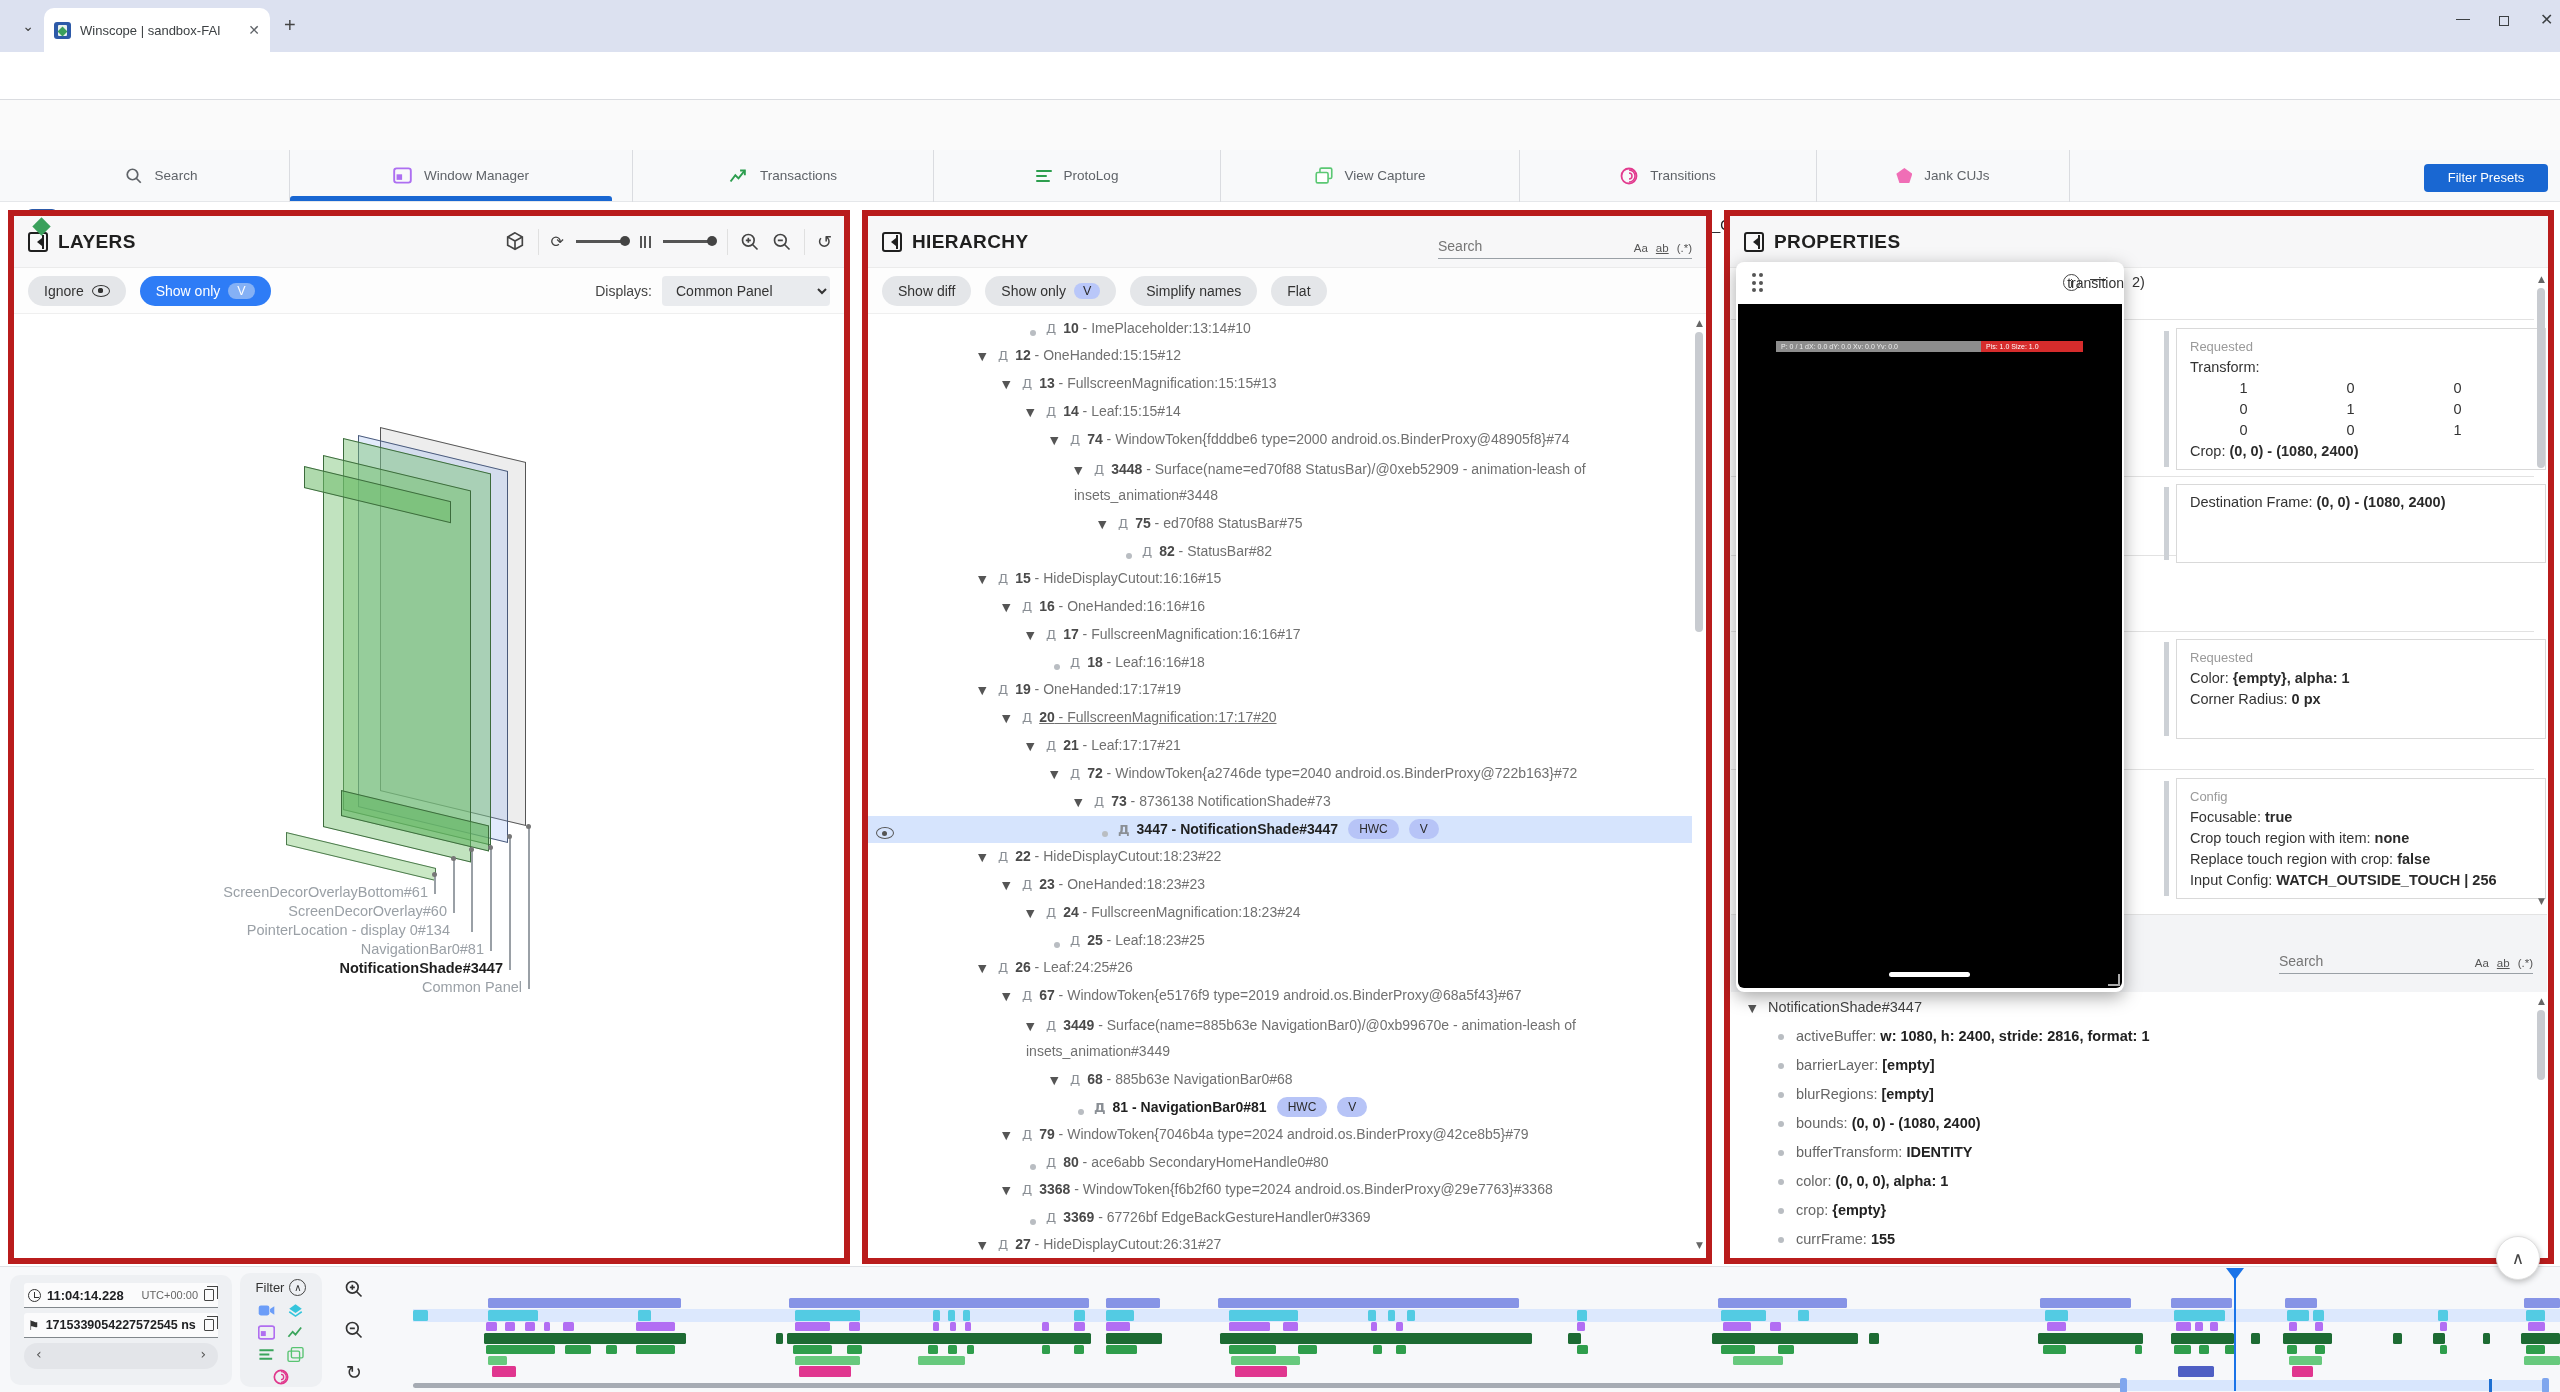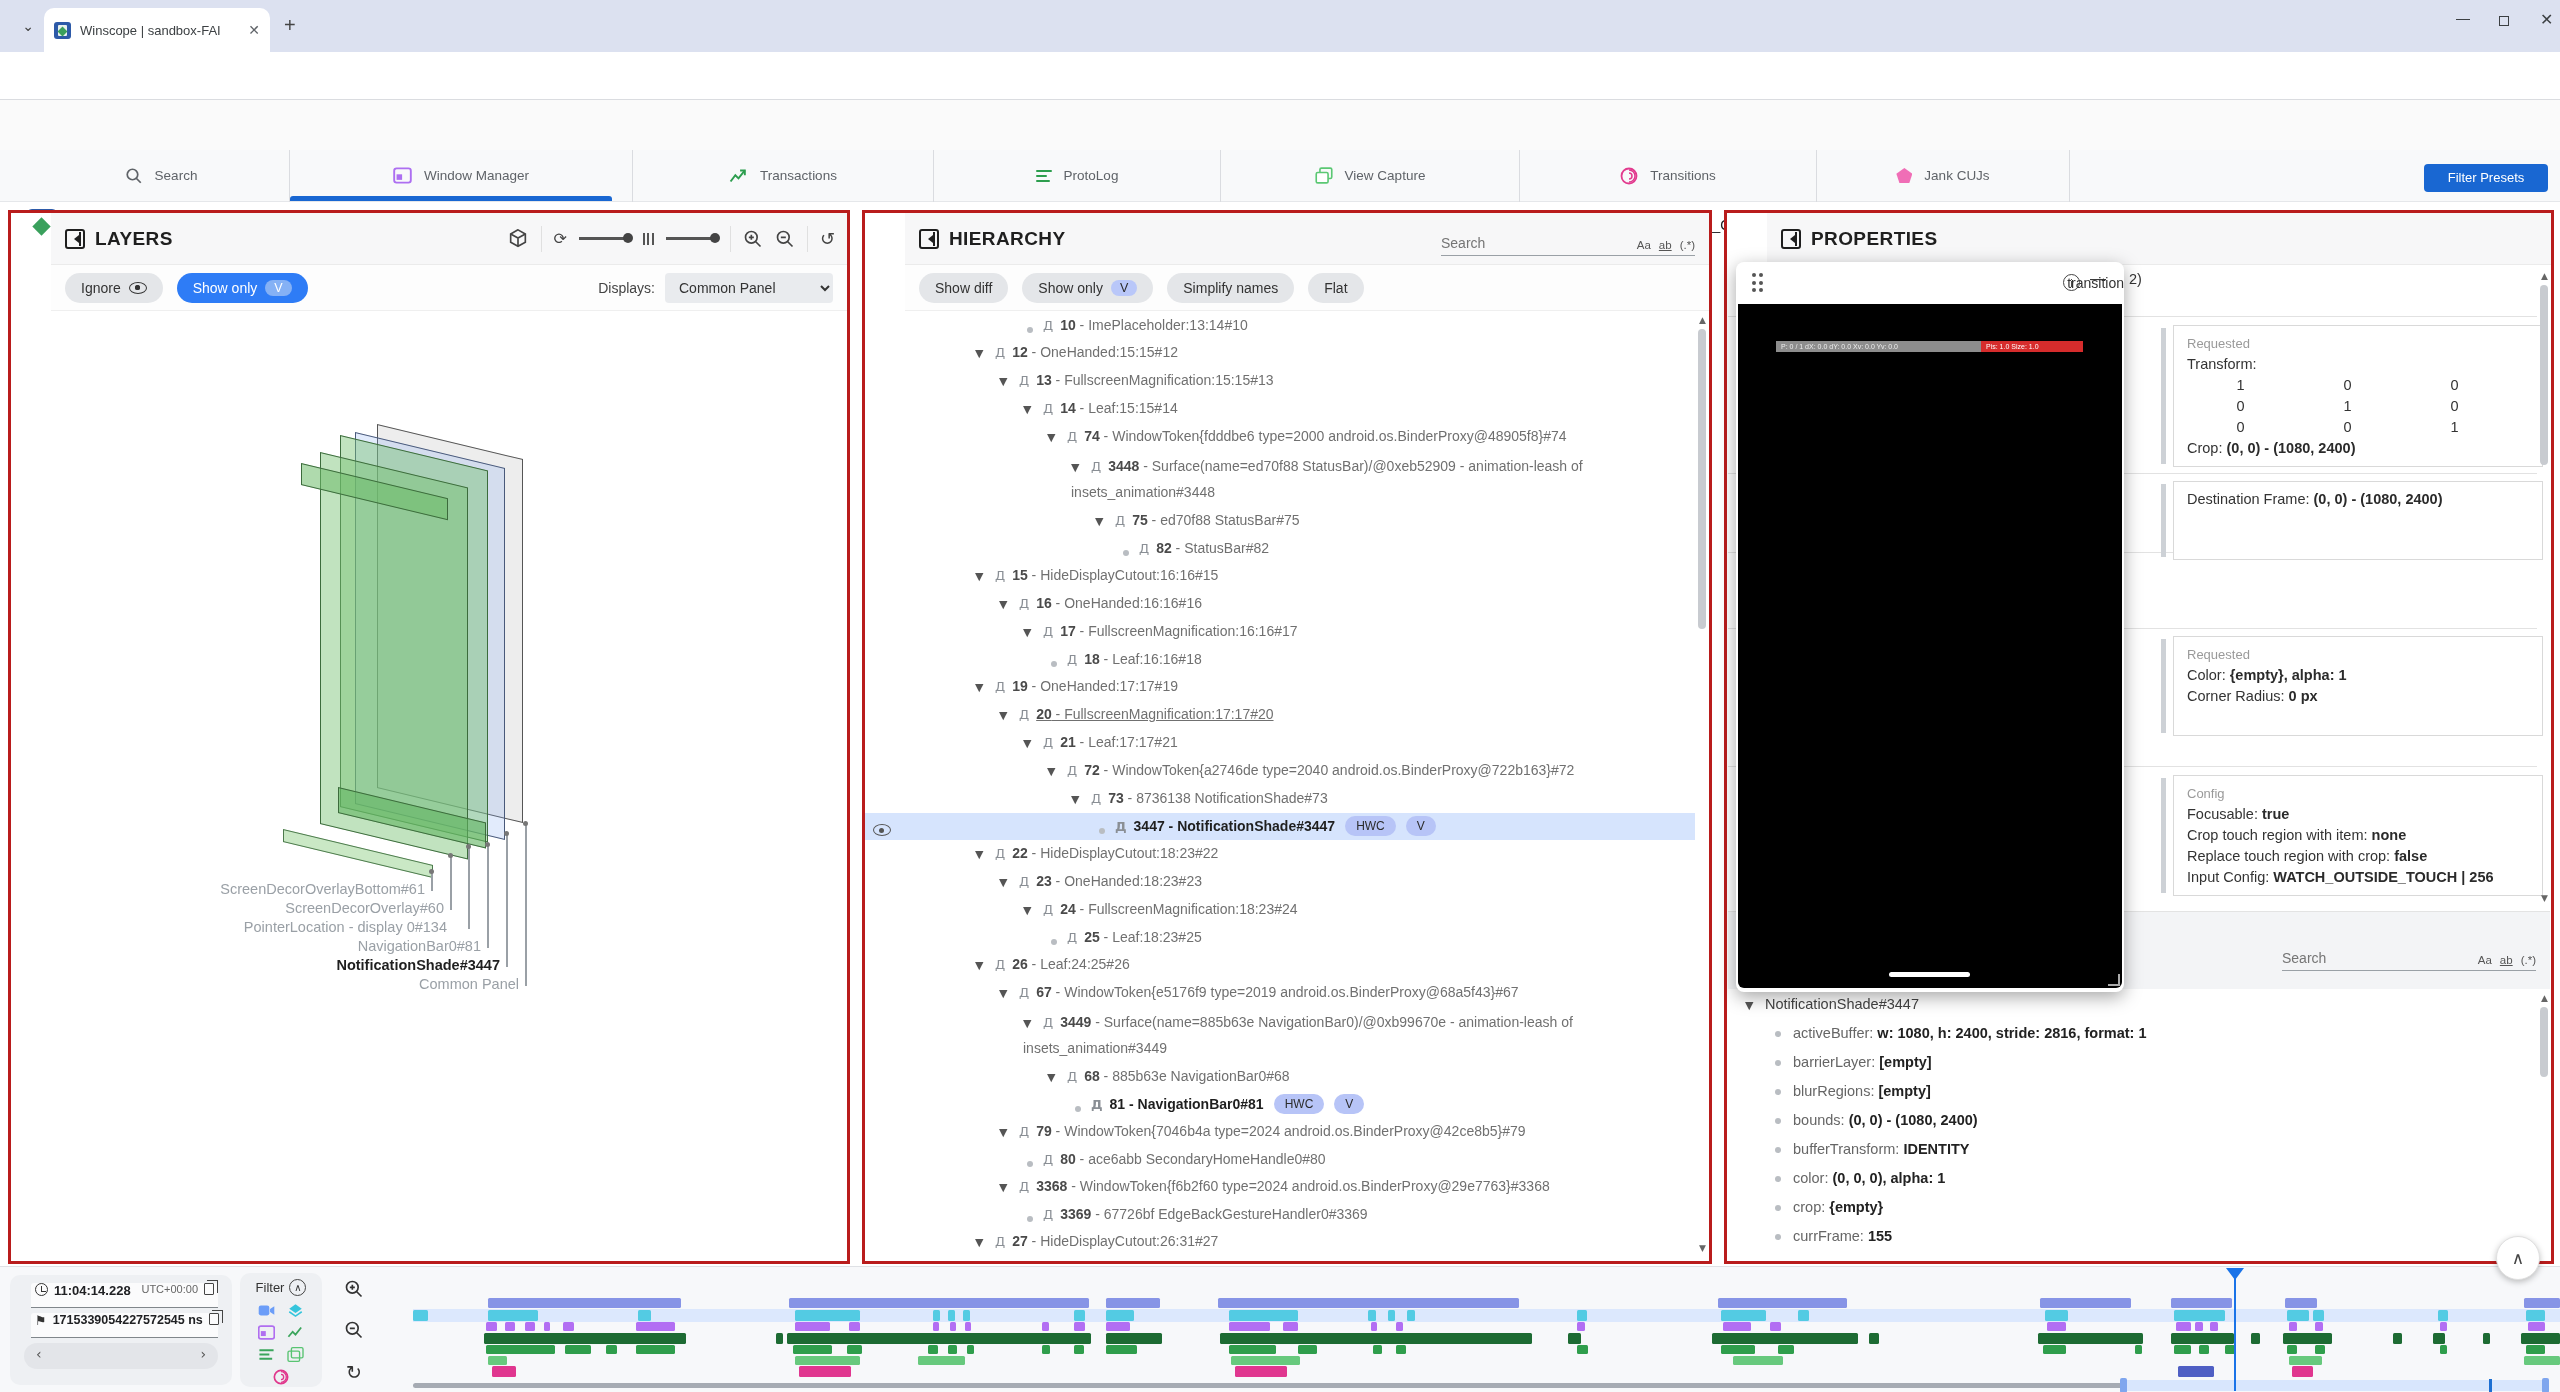--- a/index.html
+++ b/index.html
@@ -52,21 +52,21 @@
   .nav-tab:first-child { border-left:1px solid transparent; }
   .nav-label { font-size:13.5px; color:#5f6368; }
   .nav-tab.active .nav-label { color:#202124; font-weight:600; }
   #nav-underline { position:absolute; left:290px; top:196px; width:322px; height:5px; background:#1967d2; border-radius:3px 3px 0 0; }
   .ic-list { display:inline-block; width:16px; position:relative; height:12px; }
   .ic-list i { position:absolute; left:0; height:2.5px; background:#2d9e4e; border-radius:1px; }
   .ic-pent { width:16px; height:15px; background:#f06eb6; clip-path:polygon(50% 0,100% 38%,81% 100%,19% 100%,0 38%); }
   #filter-presets { position:absolute; left:2424px; top:164px; width:124px; height:28px; background:#1967d2; color:#fff; font-size:13px; border-radius:4px; text-align:center; line-height:28px; }
 
   
-  .panel { position:absolute; top:210px; height:1054px; background:#fff; border:3px solid #b91c1c;padding-left:40px; }
+  .panel { position:absolute; top:210px; height:1054px; background:#fff; border:6px solid #b91c1c; }
   #layers-panel { left:8px; width:842px; }
   #hier-panel { left:862px; width:850px; }
   #props-panel { left:1724px; width:830px; }
   .phead { height:52px; background:#f7f7f8; border-bottom:1px solid #ebebeb; display:flex; align-items:center; padding:0 14px; position:relative; }
   .ptitle { font-size:19px; font-weight:600; color:#1f1f1f; letter-spacing:.4px; margin-left:10px; }
   .panel-icon { width:20px; height:20px; border:2.5px solid #1f1f1f; border-radius:3px; position:relative; }
   .panel-icon::before { content:""; position:absolute; right:2px; top:1px; bottom:1px; width:2.5px; background:#1f1f1f; }
   .panel-icon::after { content:""; position:absolute; left:3px; top:4px; border:4px solid transparent; border-right:5px solid #1f1f1f; }
   .ctrlrow { height:46px; background:#fdfdfd; border-bottom:1px solid #efefef; display:flex; align-items:center; padding:0 14px; gap:14px; position:relative; }
   .pill { height:30px; border-radius:15px; background:#e4e6e9; color:#333; font-size:14px; display:flex; align-items:center; padding:0 16px; gap:8px; }
@@ -143,21 +143,21 @@
   #ov-shot { position:absolute; left:2px; top:42px; width:384px; height:684px; background:#000; border-radius:0 0 6px 6px; }
   #ptr-bar { position:absolute; left:38px; top:37px; height:11px; display:flex; font-size:7px; line-height:11px; white-space:nowrap; }
   #ptr-gray { background:#8d8d8d; color:#eee; padding:0 5px; width:205px; overflow:hidden; }
   #ptr-red { background:#d62c2c; color:#fff; padding:0 5px; width:102px; overflow:hidden; }
   #homebar { position:absolute; left:151px; top:668px; width:81px; height:5px; border-radius:3px; background:#fff; }
   #rsz { position:absolute; right:2px; bottom:2px; width:12px; height:12px; border-right:2px solid #aaa; border-bottom:2px solid #aaa; }
 
   
   #timeline { position:absolute; left:0; top:1266px; width:2560px; height:126px; background:#f7f8fa; border-top:1px solid #dfe1e5; }
   #tl-card { position:absolute; left:10px; top:8px; width:222px; height:110px; background:#eef0f3; border-radius:10px; padding:8px 14px; }
-  .tl-in { position:relative; height:25px; background:#fbfbfc; border-bottom:1.5px solid #80868b; border-radius:3px 3px 0 0; margin-bottom:5px; display:flex; gap:6px; font-size:13px; padding:0 4px;margin-left:7px; }
+  .tl-in { position:relative; height:25px; background:#fbfbfc; border-bottom:1.5px solid #80868b; border-radius:3px 3px 0 0; margin-bottom:5px; display:flex; align-items:center; gap:6px; font-size:13px; padding:0 4px; }
   .tl-in .val { font-weight:700; color:#202124; white-space:nowrap; }
   .tl-in .utc { margin-left:auto; font-size:11px; color:#666; }
   .copyic { width:10px; height:12px; border:1.5px solid #444; border-radius:1px; position:relative; flex:0 0 auto; }
   .copyic::before { content:""; position:absolute; left:2px; top:-4px; width:10px; height:12px; border-top:1.5px solid #444; border-right:1.5px solid #444; }
   .clockic { width:13px; height:13px; border:1.5px solid #333; border-radius:50%; position:relative; flex:0 0 auto; }
   .clockic::after { content:""; position:absolute; left:5px; top:2px; width:4px; height:5px; border-left:1.5px solid #333; border-bottom:1.5px solid #333; }
   #tl-nav { position:relative; height:26px; background:#e3e5e9; border-radius:14px; font-size:14px; color:#555; }
   #tl-nav .l { position:absolute; left:12px; top:3px; } #tl-nav .r { position:absolute; right:12px; top:3px; }
   #tl-filter { position:absolute; left:240px; top:6px; width:82px; height:114px; background:#eef0f3; border-radius:10px; padding:6px 8px; text-align:center; }
   #tl-filter .fh { font-size:13px; color:#333; display:flex; align-items:center; justify-content:center; gap:5px; }

